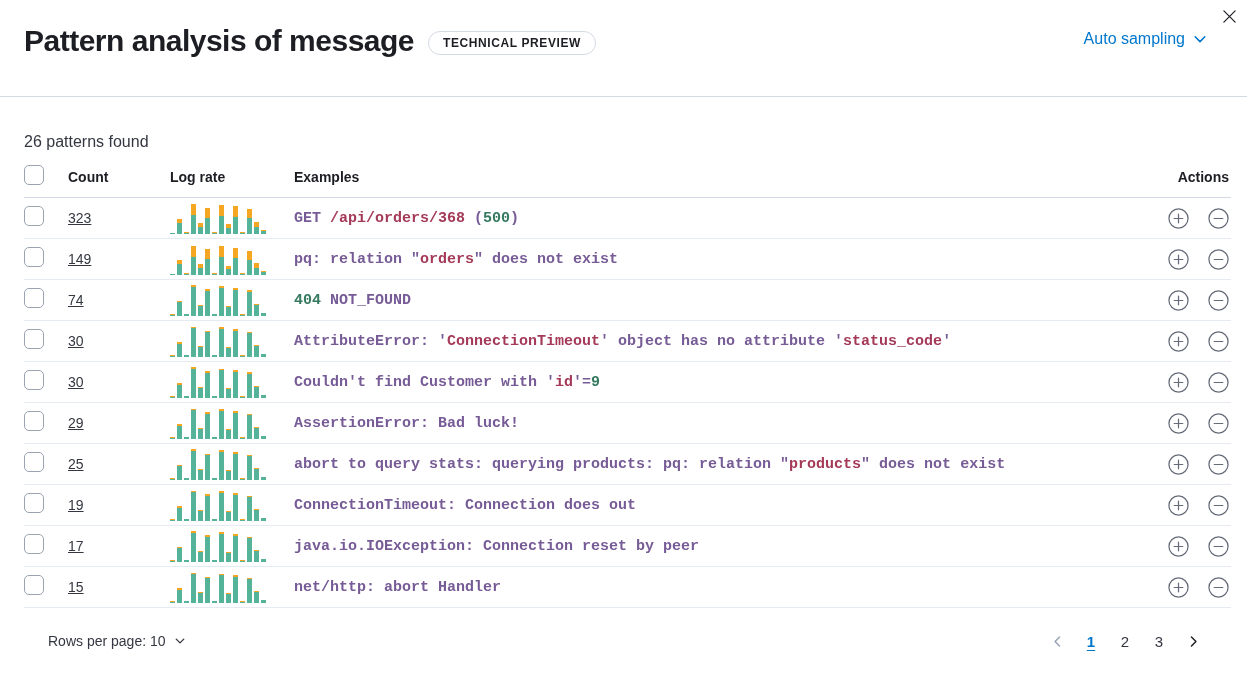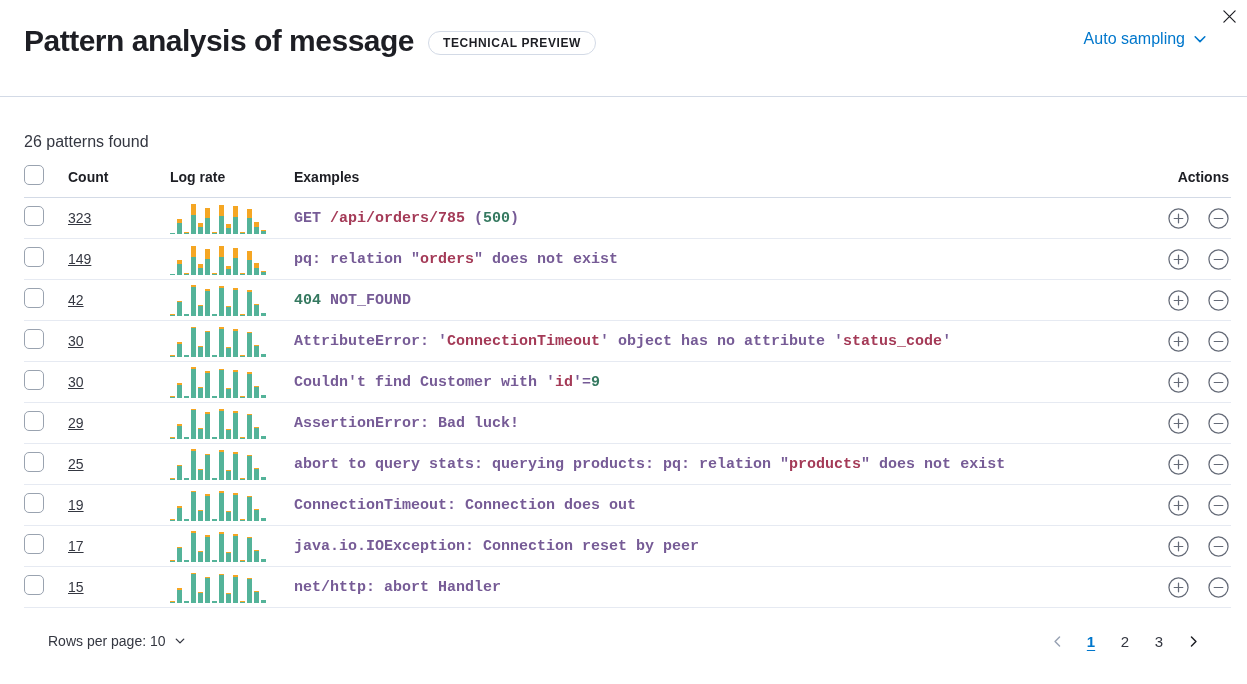--- a/index.html
+++ b/index.html
@@ -282,21 +282,21 @@
                 <div class="bar">
                   <div class="seg-o" style="height:4.42px"></div>
                   <div class="seg-g" style="height:7.48px"></div>
                 </div>
                 <div class="bar">
                   <div class="seg-o" style="height:1.02px"></div>
                   <div class="seg-g" style="height:2.72px"></div>
                 </div>
               </div>
             </div>
-            <div class="cell-example"><span class="tok-p">GET </span><span class="tok-r">/api/orders/785</span><span class="tok-p"> (</span><span class="tok-g">500</span><span class="tok-p">)</span></div>
+            <div class="cell-example"><span class="tok-p">GET </span><span class="tok-r">/api/orders/368</span><span class="tok-p"> (</span><span class="tok-g">500</span><span class="tok-p">)</span></div>
             <div class="cell-actions">
               <button class="action-btn">
                 <span style="display:flex;">
                   <svg width="21" height="21" viewBox="0 0 22 22" fill="none">
                     <circle cx="11" cy="11" r="10" stroke="currentColor" stroke-width="1.3"></circle>
                     <path d="M11 6.5 V15.5 M6.5 11 H15.5" stroke="currentColor" stroke-width="1.3" stroke-linecap="round"></path>
                   </svg>
                 </span>
               </button>
               <button class="action-btn">
@@ -387,21 +387,21 @@
                   <svg width="21" height="21" viewBox="0 0 22 22" fill="none">
                     <circle cx="11" cy="11" r="10" stroke="currentColor" stroke-width="1.3"></circle>
                     <path d="M6.5 11 H15.5" stroke="currentColor" stroke-width="1.3" stroke-linecap="round"></path>
                   </svg>
                 </span>
               </button>
             </div>
           </div>
           <div class="prow">
             <div><span class="checkbox"></span></div>
-            <div class="cell-count">42</div>
+            <div class="cell-count">74</div>
             <div>
               <div class="spark">
                 <div class="bar">
                   <div class="seg-o" style="height:0.34px"></div>
                   <div class="seg-g" style="height:1.36px"></div>
                 </div>
                 <div class="bar">
                   <div class="seg-o" style="height:1.36px"></div>
                   <div class="seg-g" style="height:13.600000000000001px"></div>
                 </div>

